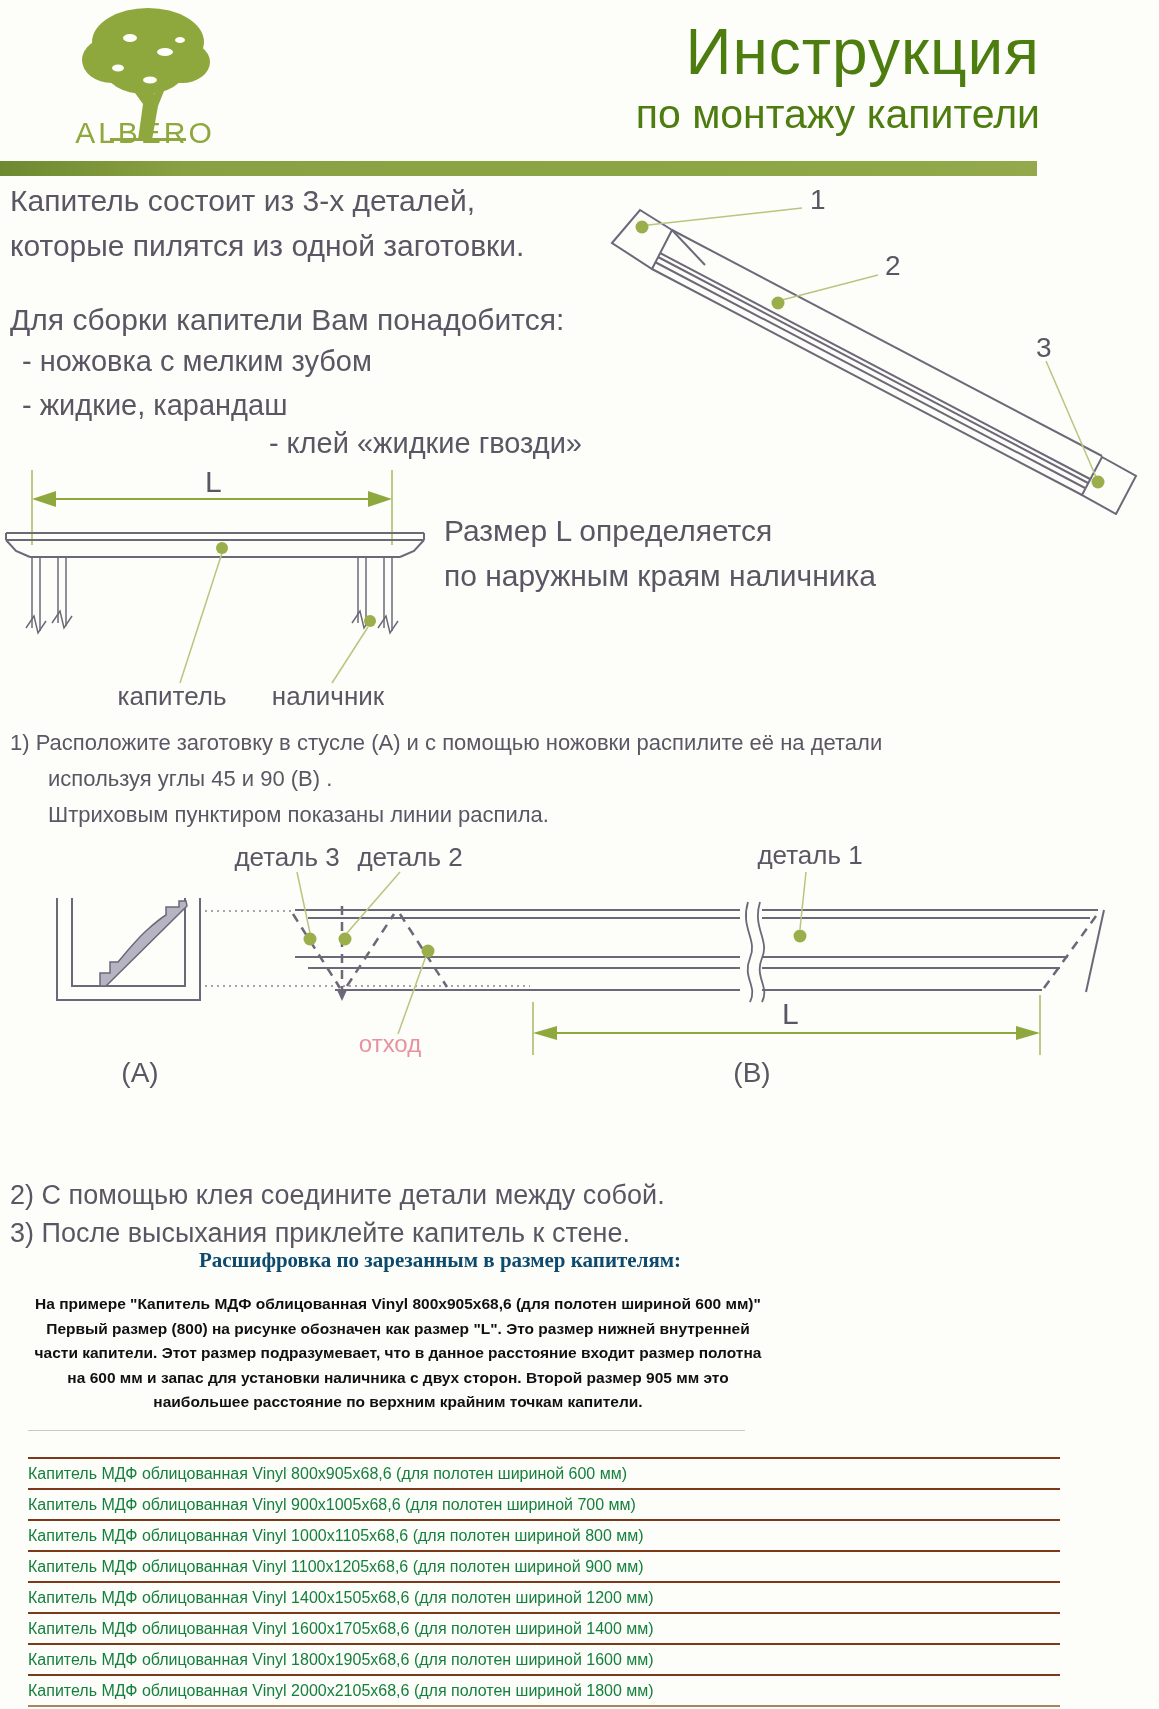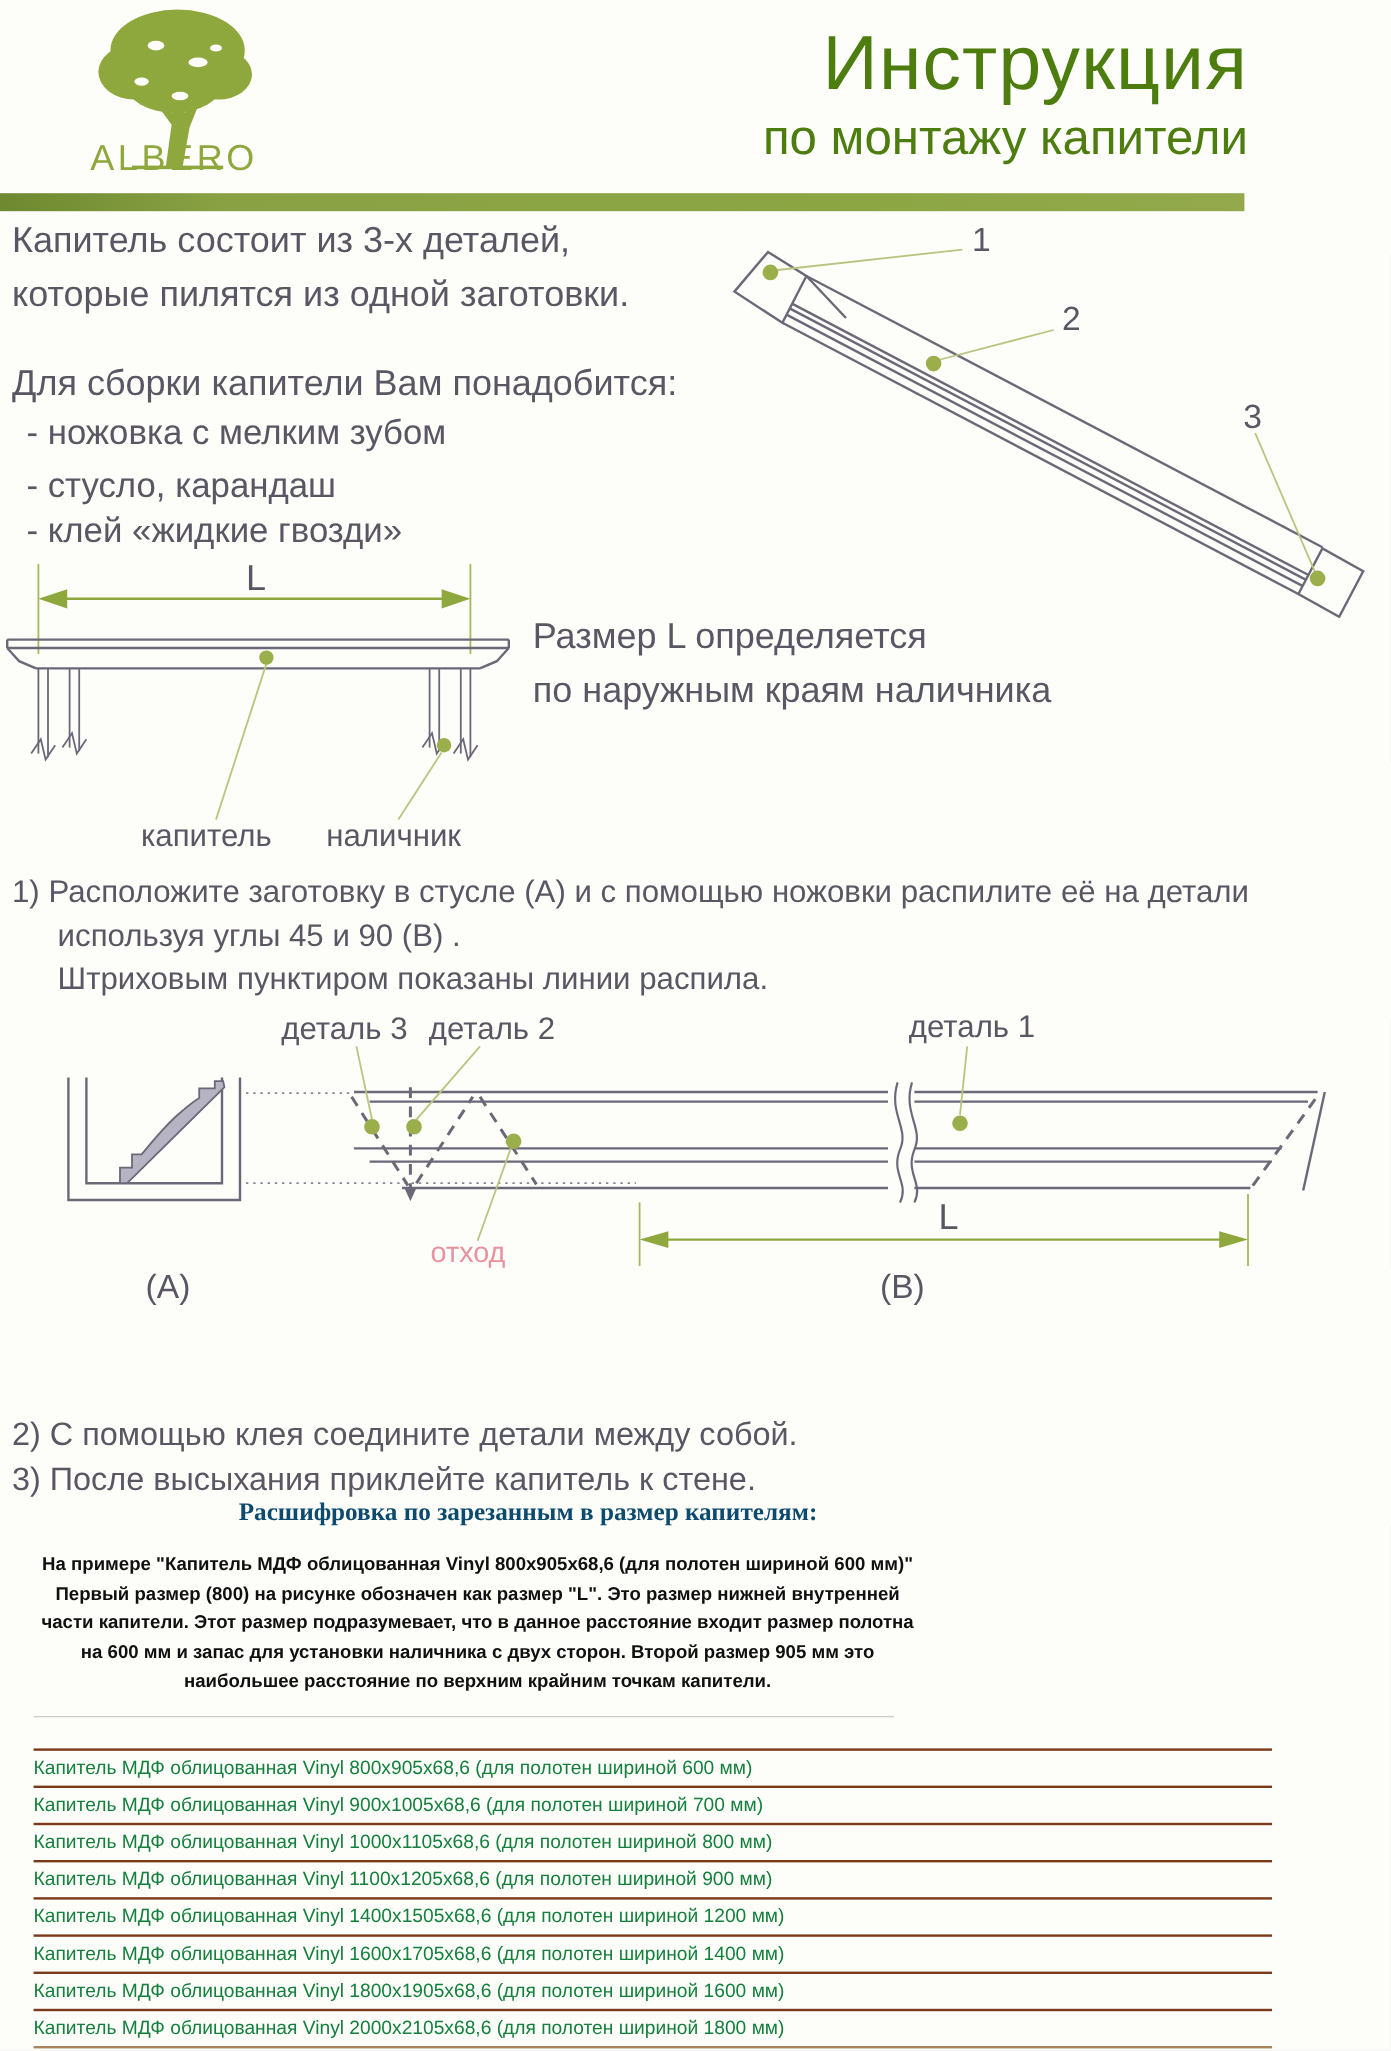--- a/index.html
+++ b/index.html
@@ -17,21 +17,21 @@
   .title-1{font-size:64px;line-height:72px;font-weight:400;letter-spacing:1px;}
   .title-2{font-size:41px;line-height:52px;font-weight:400;}
   .green-bar{left:0;top:161px;width:1037px;height:15px;
     background:linear-gradient(90deg,#6e8930 0%,#89a143 18%,#8da644 70%,#93a94c 100%);}
   
   .intro{left:10px;top:178px;width:560px;font-size:30px;line-height:45px;}
   .tools-title{left:10px;top:300px;width:600px;font-size:30px;line-height:40px;}
   .tool-item{left:22px;width:560px;font-size:29px;line-height:38px;}
   .size-note{left:444px;top:508px;width:620px;font-size:30px;line-height:45px;}
   
-  .step1{left:10px;top:725px;width:1060px;font-size:26px;line-height:36px;}
+  .step1{left:10px;top:725px;width:1060px;font-size:22px;line-height:36px;}
   .step1 .cont{padding-left:38px;}
   .steps23{left:10px;width:900px;font-size:27px;line-height:36px;margin-top:30px;}
   
   .decode-heading{left:0;top:1248px;width:880px;text-align:center;
     font-family:"Liberation Serif","DejaVu Serif",serif;
     font-weight:bold;font-size:21px;color:#0c4a6e;}
   .decode-par{left:28px;top:1292px;width:740px;text-align:center;
     font-weight:bold;font-size:15.5px;line-height:24.5px;color:#101010;}
   
   .tbl-topline{left:28px;top:1430px;width:717px;height:1px;background:#c9c9c9;}
@@ -74,22 +74,22 @@
     <div class="title-2">по монтажу капители</div>
   </div>
   <div class="abs green-bar"></div>
 
   <div class="abs intro">
     <div>Капитель состоит из 3-х деталей,</div>
     <div>которые пилятся из одной заготовки.</div>
   </div>
   <div class="abs tool-item" style="top:342px;">- ножовка с мелким зубом</div>
   <div class="abs tools-title">Для сборки капители Вам понадобится:</div>
-  <div class="abs tool-item" style="top:386px;">- стусло, карандаш</div>
-  <div class="abs tool-item" style="top:424px;">- клей «жидкие гвозди»</div>
+  <div class="abs tool-item" style="top:386px;">- жидкие, карандаш</div>
+  <div class="abs tool-item" style="top:424px;text-align:right;">- клей «жидкие гвозди»</div>
 
   <svg class="abs" style="left:540px;top:165px;" width="619" height="350" viewBox="0 0 619 350">
     <g stroke="#6d6878" stroke-width="2" fill="none">
       <polygon points="72,78 100,45 132,65 112,104"></polygon>
       <line x1="132" y1="65" x2="165" y2="100"></line>
       <line x1="132" y1="65" x2="562" y2="291"></line>
       <line x1="120" y1="88" x2="550" y2="314"></line>
       <line x1="118" y1="92" x2="548" y2="318"></line>
       <line x1="115" y1="97" x2="545" y2="323"></line>
       <line x1="112" y1="104" x2="542" y2="330"></line>

